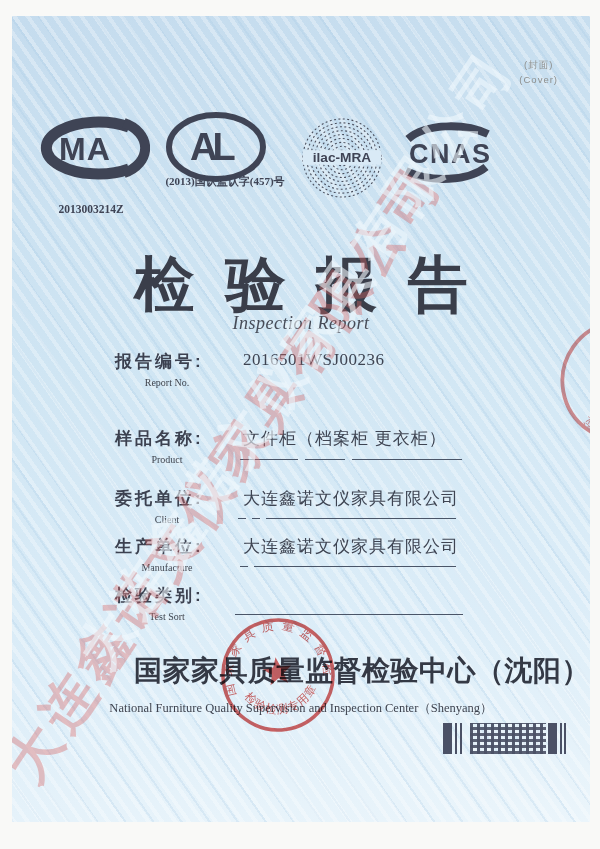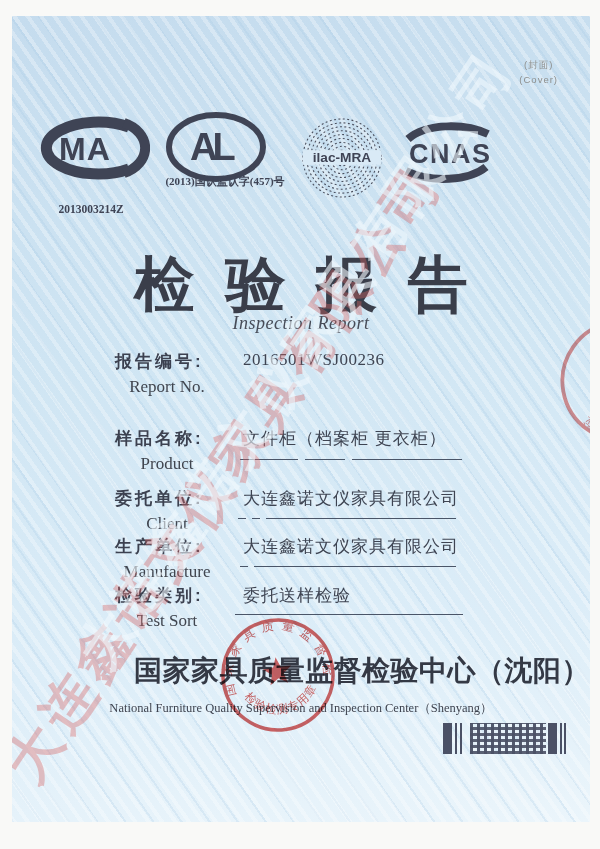--- a/index.html
+++ b/index.html
@@ -38,21 +38,21 @@
     position:absolute;left:0;top:297px;width:100%;text-align:center;
     font-family:"Liberation Serif","DejaVu Serif",serif;font-size:18px;color:#474c58;letter-spacing:0.5px;font-style:italic;
   }
   
   .row{position:absolute;left:103px;width:460px;}
   .lab-cn{
     display:block;width:110px;font-size:17px;font-weight:600;color:#3c4150;letter-spacing:3px;white-space:nowrap;
   }
   .lab-en{
     display:block;width:104px;text-align:center;margin-top:4px;
-    font-family:"Liberation Serif","DejaVu Serif",serif;font-size:17px;color:#40454f;
+    font-family:"Liberation Serif","DejaVu Serif",serif;font-size:10px;color:#40454f;
   }
   .val{
     position:absolute;left:128px;top:0;font-size:17px;color:#3e4452;letter-spacing:1px;white-space:nowrap;
   }
   .val.serif{font-family:"Liberation Serif","DejaVu Serif",serif;letter-spacing:0.5px;}
   .ul{position:absolute;height:1px;background:#4a5568;}
   
   .footer-cn{
     position:absolute;left:0;top:636px;width:100%;text-align:right;
     font-size:28px;font-weight:bold;color:#343945;letter-spacing:0.5px;
@@ -175,21 +175,20 @@
       <span class="lab-cn">生产单位:</span>
       <span class="lab-en">Manufacture</span>
       <span class="val">大连鑫诺文仪家具有限公司</span>
     </div>
     <div class="ul" style="left:228px;top:550px;width:8px;"></div>
     <div class="ul" style="left:242px;top:550px;width:202px;"></div>
 
     <div class="row" style="top:568px;">
       <span class="lab-cn">检验类别:</span>
       <span class="lab-en">Test Sort</span>
-      <span class="val">委托送样检验</span>
     </div>
     <div class="ul" style="left:223px;top:598px;width:228px;"></div>
 
     <div class="footer-cn">国家家具质量监督检验中心（沈阳）</div>
     <div class="footer-en">National Furniture Quality Supervision and Inspection Center（Shenyang）</div>
 
     <div class="barcode">
       <div class="bc-left"></div>
       <div class="bc-mid"></div>
       <div class="bc-right"></div>

